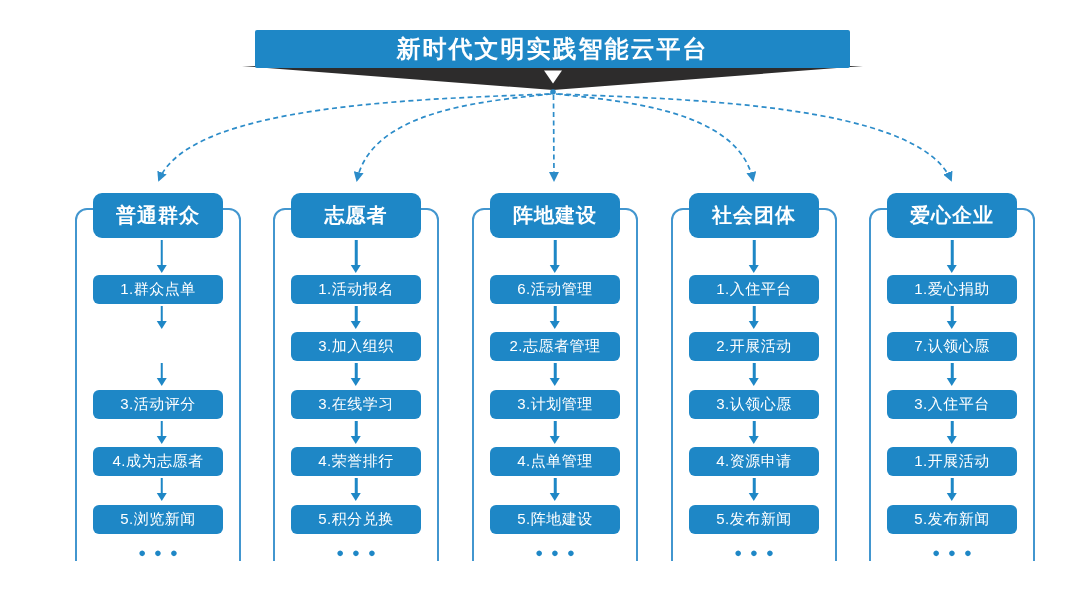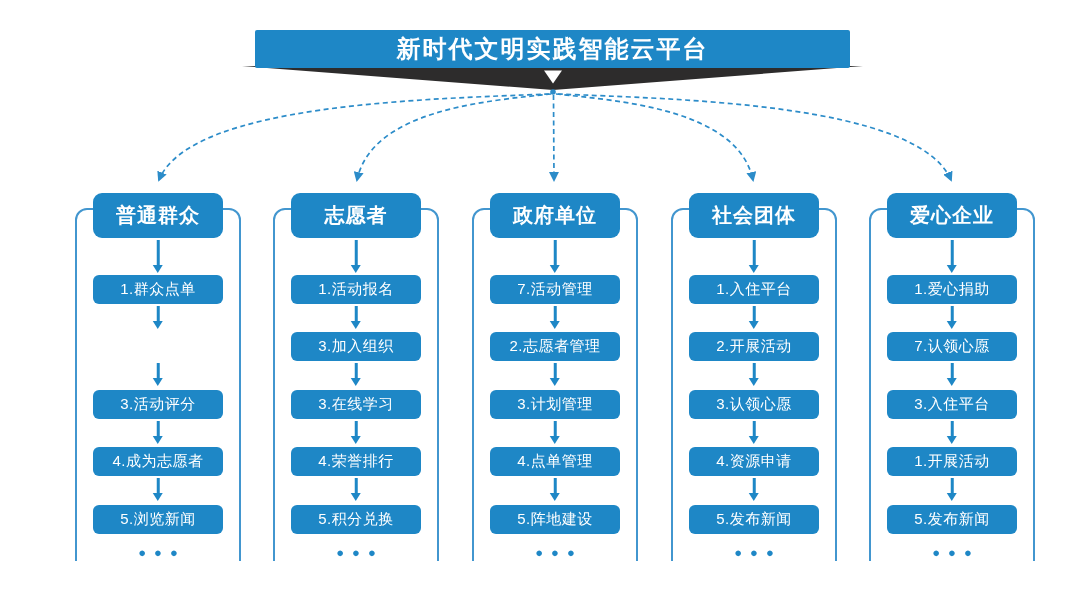--- a/index.html
+++ b/index.html
@@ -11,21 +11,21 @@
   .title-bar{
     position:absolute;left:255px;top:30px;width:595px;height:38px;
     background:#1e87c6;border-radius:2px;z-index:3;
     display:flex;align-items:center;justify-content:center;
     color:#fff;font-size:24px;font-weight:bold;letter-spacing:2px;
   }
   
   .overlay{position:absolute;left:0;top:0;width:1080px;height:611px;z-index:1;}
   
   .column{position:absolute;top:193px;width:166px;height:400px;z-index:2;}
-  .col-1{left:75px;} .col-2{left:273px;} .col-3{left:472px;} .col-4{left:671px;} .col-5{left:869px;}
+  .col-1{left:75px;padding-left:7px;} .col-2{left:273px;} .col-3{left:472px;} .col-4{left:671px;} .col-5{left:869px;}
   .panel{
     position:absolute;top:15px;left:0;width:162px;height:378px;
     border:2px solid #4296cf;border-radius:12px;background:transparent;
   }
   .col-header{
     position:absolute;top:0;left:18px;width:130px;height:45px;
     background:#1e87c6;border-radius:9px;
     display:flex;align-items:center;justify-content:center;
     color:#fff;font-size:20px;font-weight:bold;letter-spacing:1px;
   }
@@ -102,23 +102,23 @@
     <div class="item item-3">3.在线学习</div>
     <div class="varrow va-4"></div>
     <div class="item item-4">4.荣誉排行</div>
     <div class="varrow va-5"></div>
     <div class="item item-5">5.积分兑换</div>
     <div class="more">●●●</div>
   </div>
 
   <div class="column col-3">
     <div class="panel"></div>
-    <div class="col-header">政府单位</div>
+    <div class="col-header">阵地建设</div>
     <div class="varrow va-1"></div>
-    <div class="item item-1">7.活动管理</div>
+    <div class="item item-1">6.活动管理</div>
     <div class="varrow va-2"></div>
     <div class="item item-2">2.志愿者管理</div>
     <div class="varrow va-3"></div>
     <div class="item item-3">3.计划管理</div>
     <div class="varrow va-4"></div>
     <div class="item item-4">4.点单管理</div>
     <div class="varrow va-5"></div>
     <div class="item item-5">5.阵地建设</div>
     <div class="more">●●●</div>
   </div>

